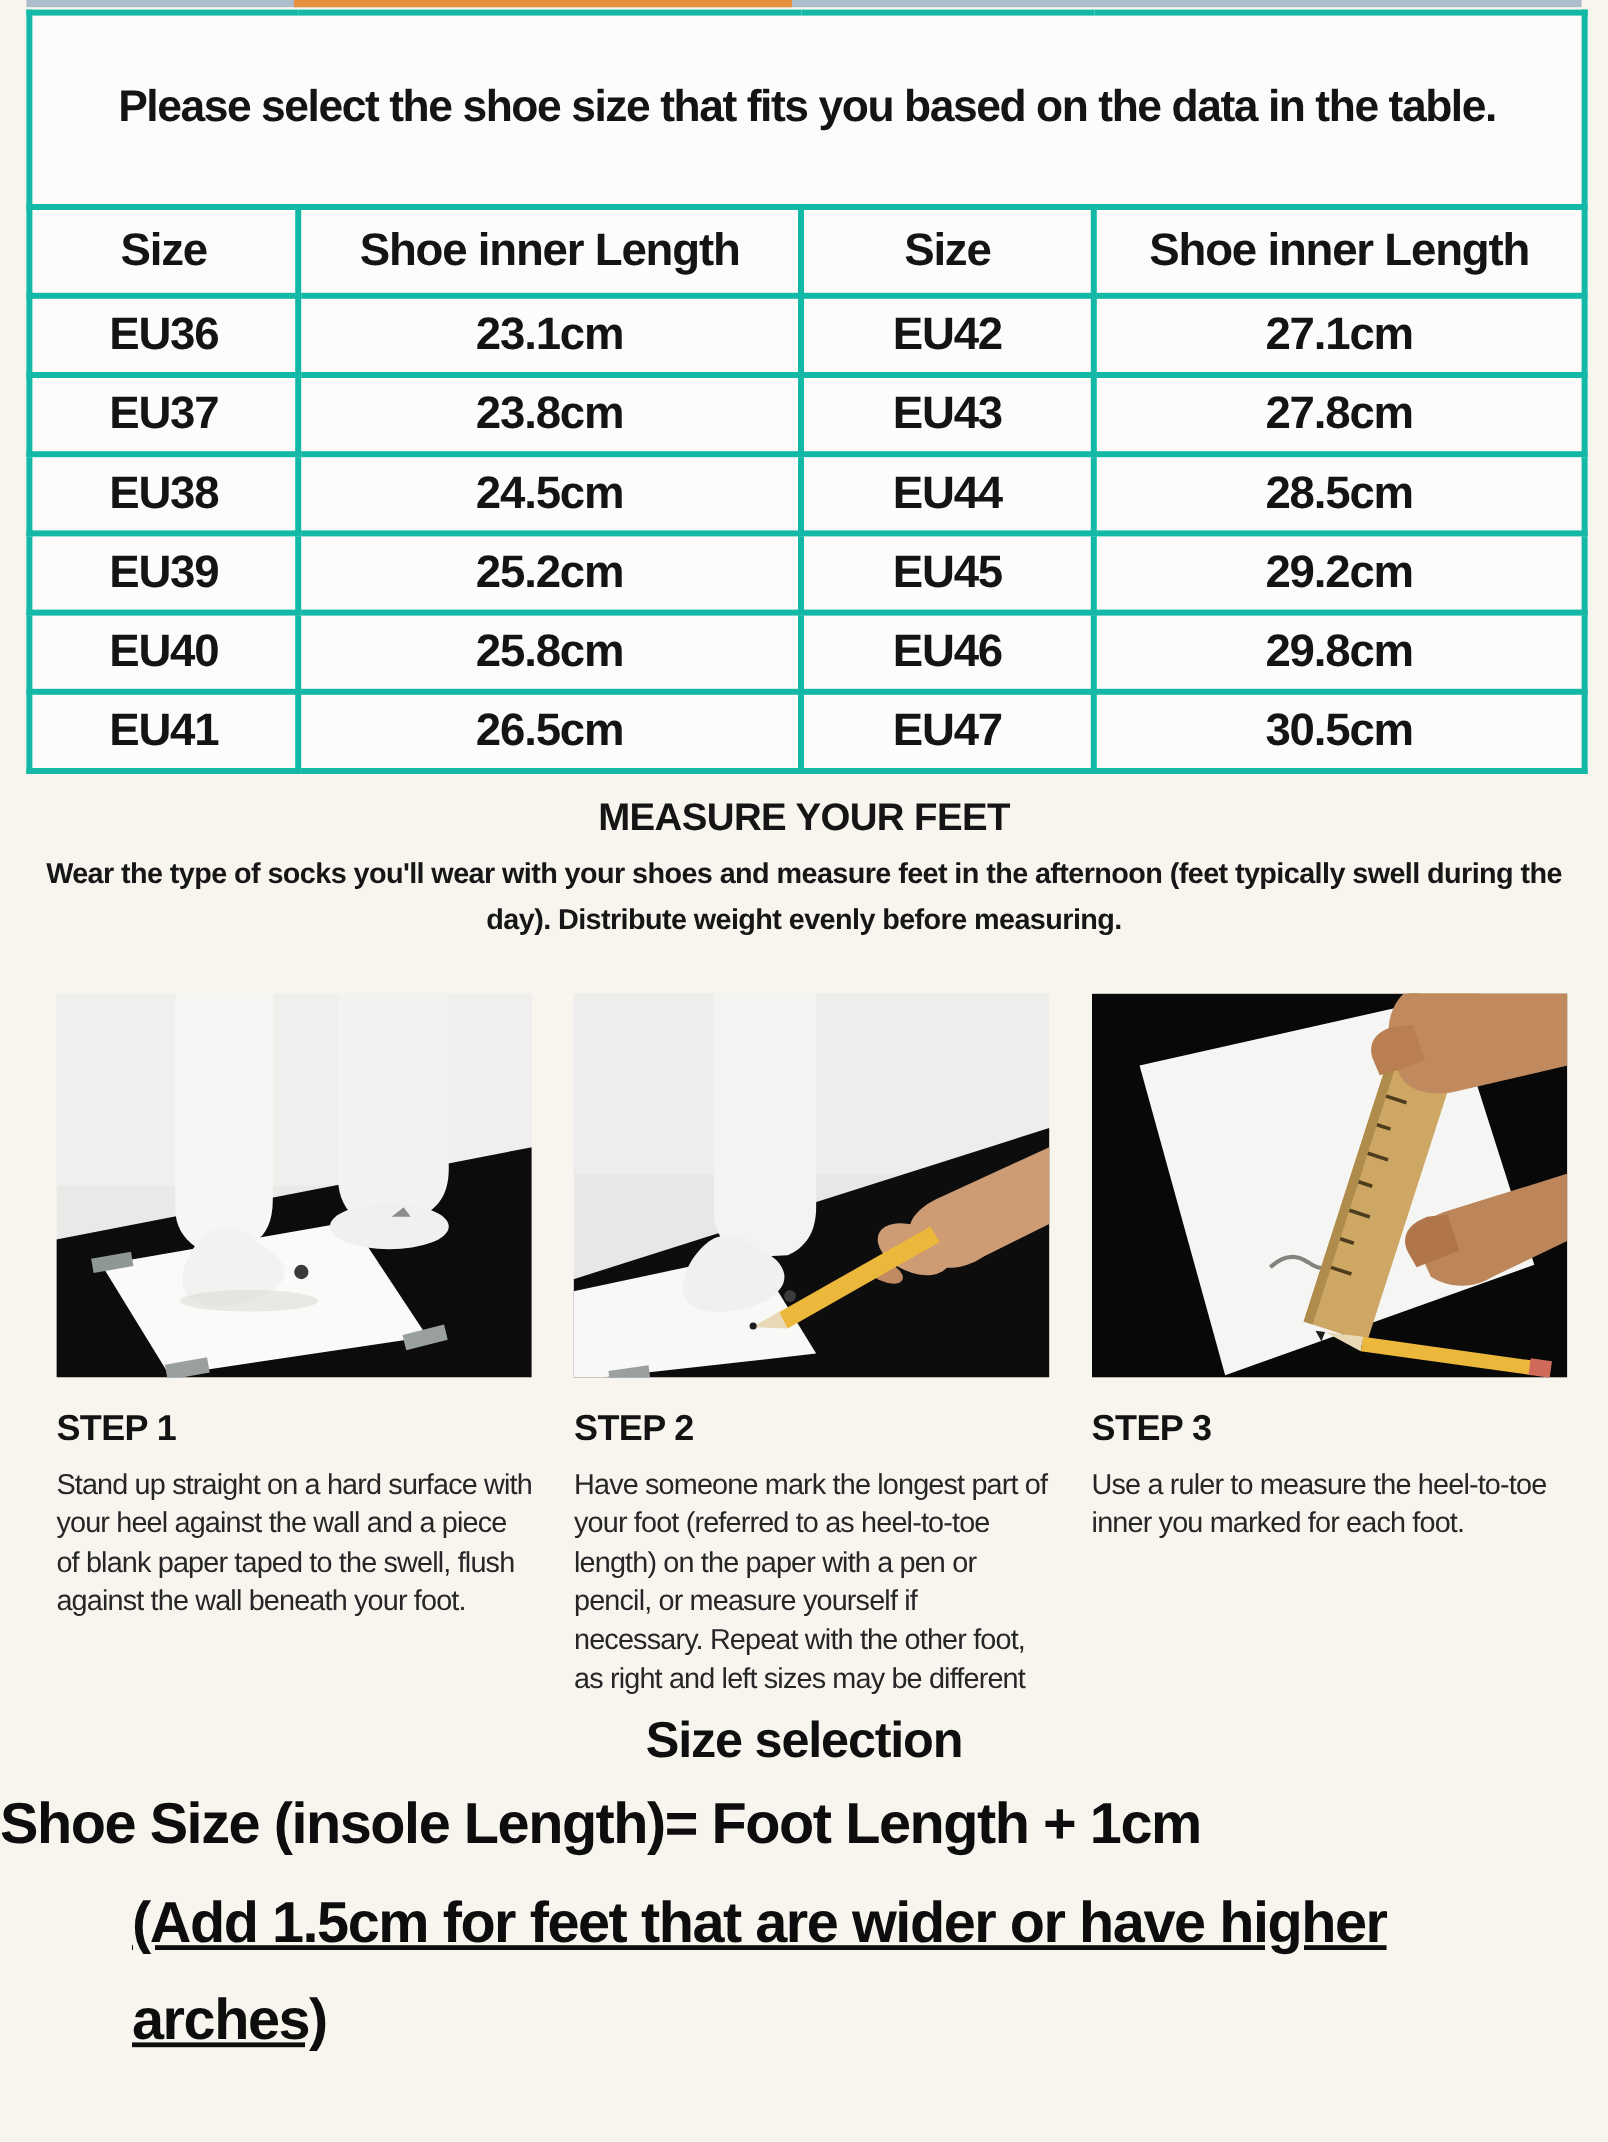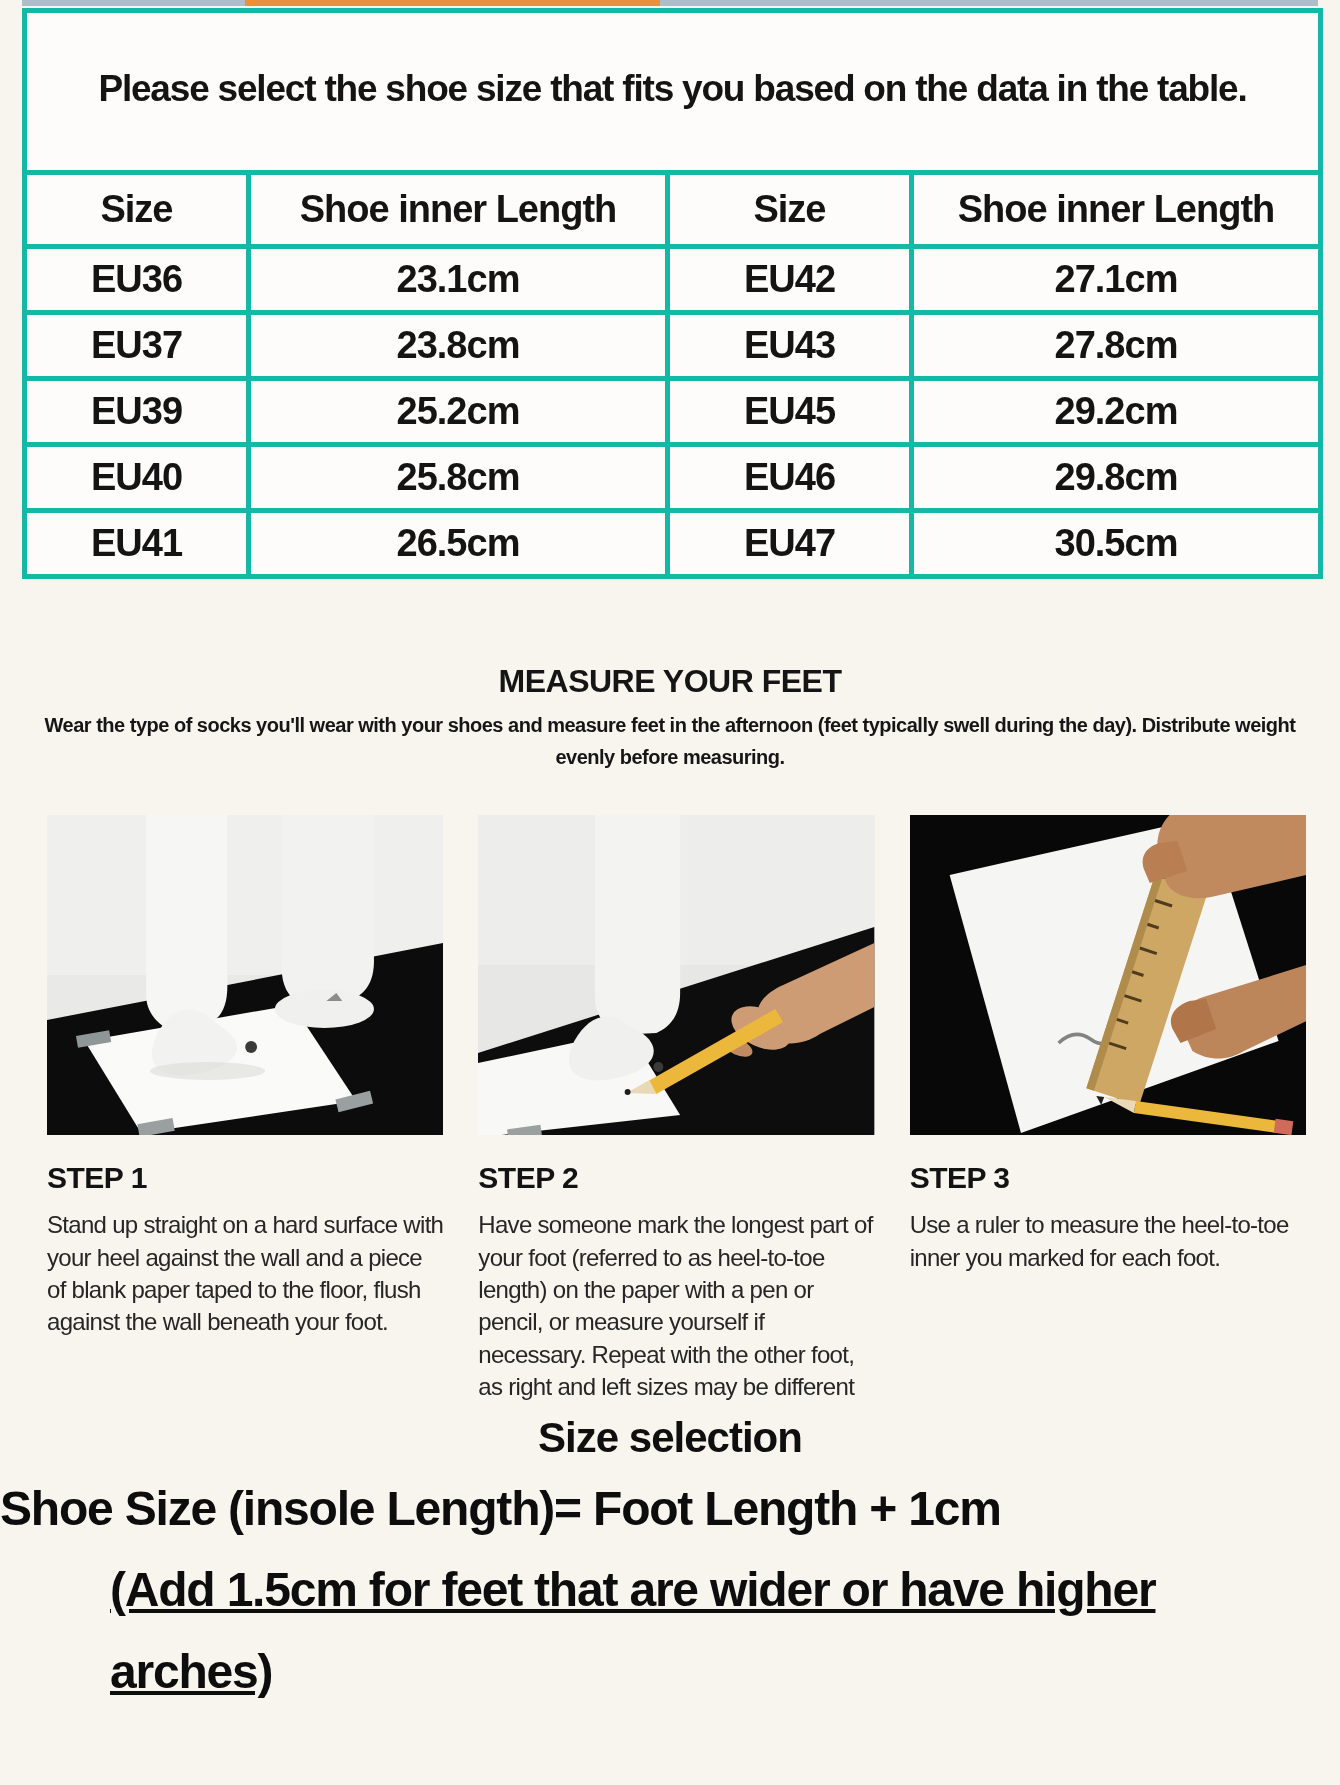--- a/index.html
+++ b/index.html
@@ -51,21 +51,21 @@
   .measure-heading {
     margin: 0; padding-top: 663px; 
     text-align: center;
     font-size: 32px; font-weight: 700; letter-spacing: -0.5px;
     color: #151515;
   }
   .measure-intro {
     margin: 10px auto 0 auto;
     width: 1310px;
     text-align: center;
-    font-size: 20px; font-weight: 700; letter-spacing: -0.5px;
+    font-size: 24px; font-weight: 700; letter-spacing: -0.5px;
     line-height: 1.58;
     color: #161616;
   }
   
   .steps-row {
     display: flex;
     gap: 35px;
     padding: 0 34px 0 47px;
     margin-top: 42px;
   }
@@ -130,20 +130,26 @@
         <td>EU36</td>
         <td>23.1cm</td>
         <td>EU42</td>
         <td>27.1cm</td>
       </tr>
       <tr class="data-row">
         <td>EU37</td>
         <td>23.8cm</td>
         <td>EU43</td>
         <td>27.8cm</td>
+      </tr>
+      <tr class="data-row">
+        <td>EU38</td>
+        <td>24.5cm</td>
+        <td>EU44</td>
+        <td>28.5cm</td>
       </tr>
       <tr class="data-row">
         <td>EU39</td>
         <td>25.2cm</td>
         <td>EU45</td>
         <td>29.2cm</td>
       </tr>
       <tr class="data-row">
         <td>EU40</td>
         <td>25.8cm</td>
@@ -178,21 +184,21 @@
           <path d="M237,0 h93 v146 c0,20 -8,31 -19,37 l-56,6 c-12,-7 -18,-20 -18,-34 z" fill="#f2f2f0"></path>
           <ellipse cx="280" cy="194" rx="50" ry="19" fill="#f0f0ee"></ellipse>
           <path d="M282,186 l10,-8 6,8 z" fill="#8c8c8a"></path>
           <path d="M100,0 h82 v172 c0,18 -6,29 -15,35 l-50,4 c-11,-8 -17,-18 -17,-32 z" fill="#f6f6f4"></path>
           <path d="M126,200 c-12,10 -24,32 -19,46 c5,13 22,17 43,13 c27,-5 46,-17 41,-31 c-3,-11 -18,-17 -29,-27 c-9,-8 -25,-9 -36,-1 z" fill="#f2f2f0"></path>
           <ellipse cx="162" cy="256" rx="58" ry="9" fill="#d9d9d5" opacity="0.55"></ellipse>
           <circle cx="206" cy="232" r="6" fill="#3a3a3a"></circle>
         </svg>
       </span>
       <div class="step-label">STEP 1</div>
-      <div class="step-text">Stand up straight on a hard surface with your heel against the wall and a piece of blank paper taped to the floor, flush against the wall beneath your foot.</div>
+      <div class="step-text">Stand up straight on a hard surface with your heel against the wall and a piece of blank paper taped to the swell, flush against the wall beneath your foot.</div>
     </div>
 
     <div class="step-col">
       <span class="photo">
         <svg viewBox="0 0 400 320" preserveAspectRatio="none">
           <rect width="400" height="320" fill="#e7e7e5"></rect>
           <rect width="400" height="150" fill="#ededeb"></rect>
           <polygon points="0,238 400,112 400,320 0,320" fill="#0d0d0d"></polygon>
           <polygon points="0,248 152,216 204,300 24,320 0,320" fill="#f8f8f6"></polygon>
           <rect x="140" y="208" width="32" height="12" fill="#9aa0a0" transform="rotate(-12 156 214)"></rect>

